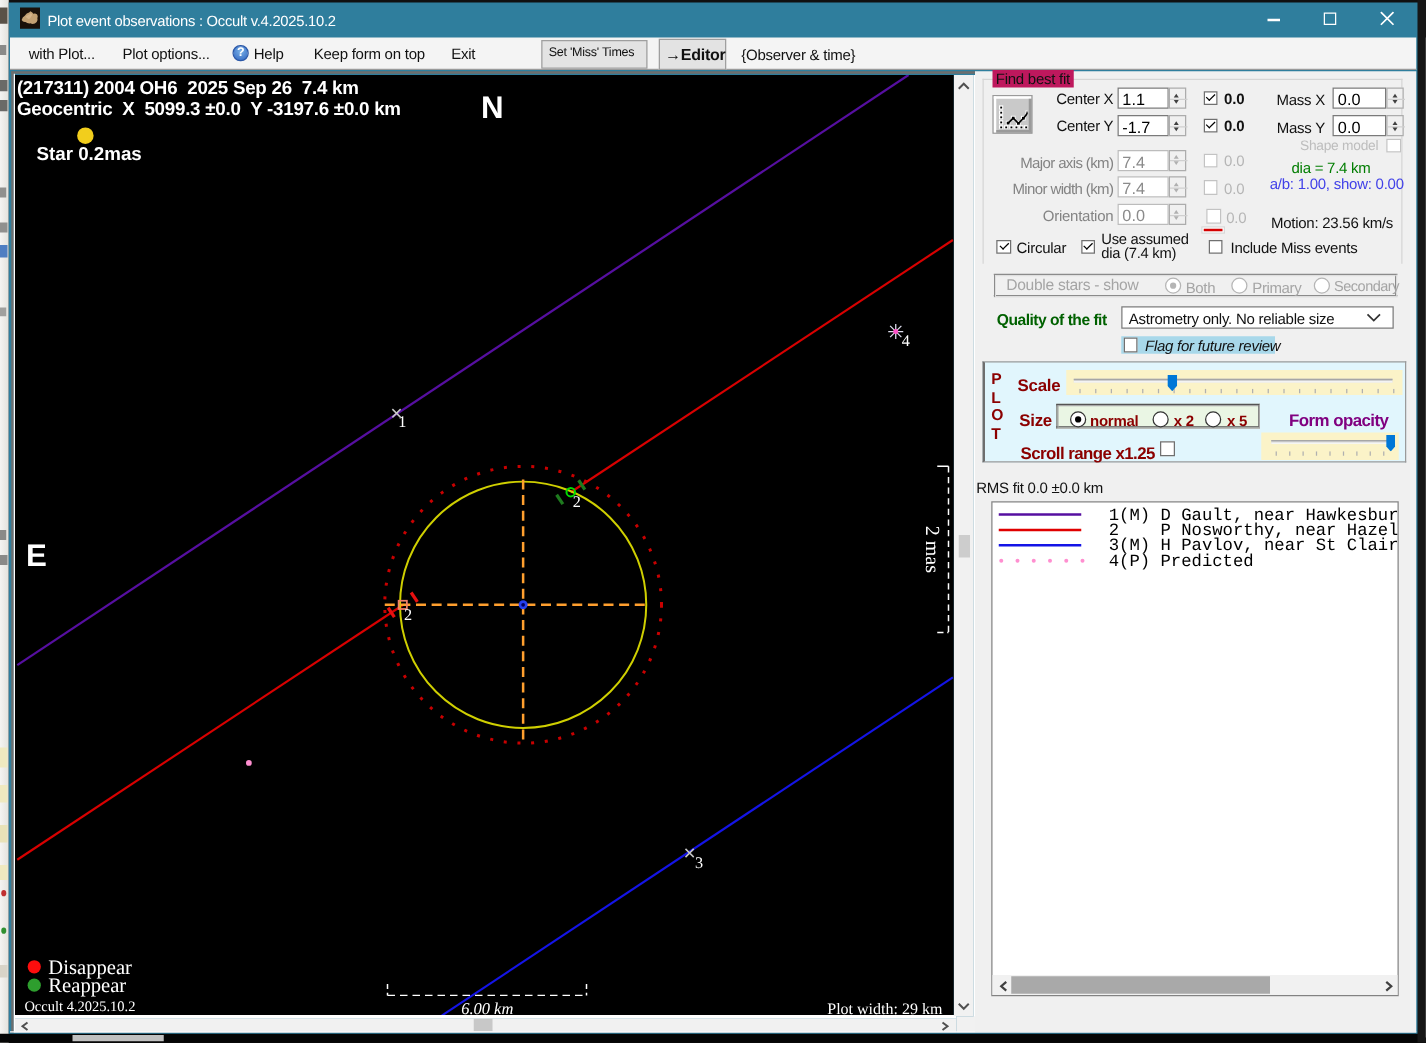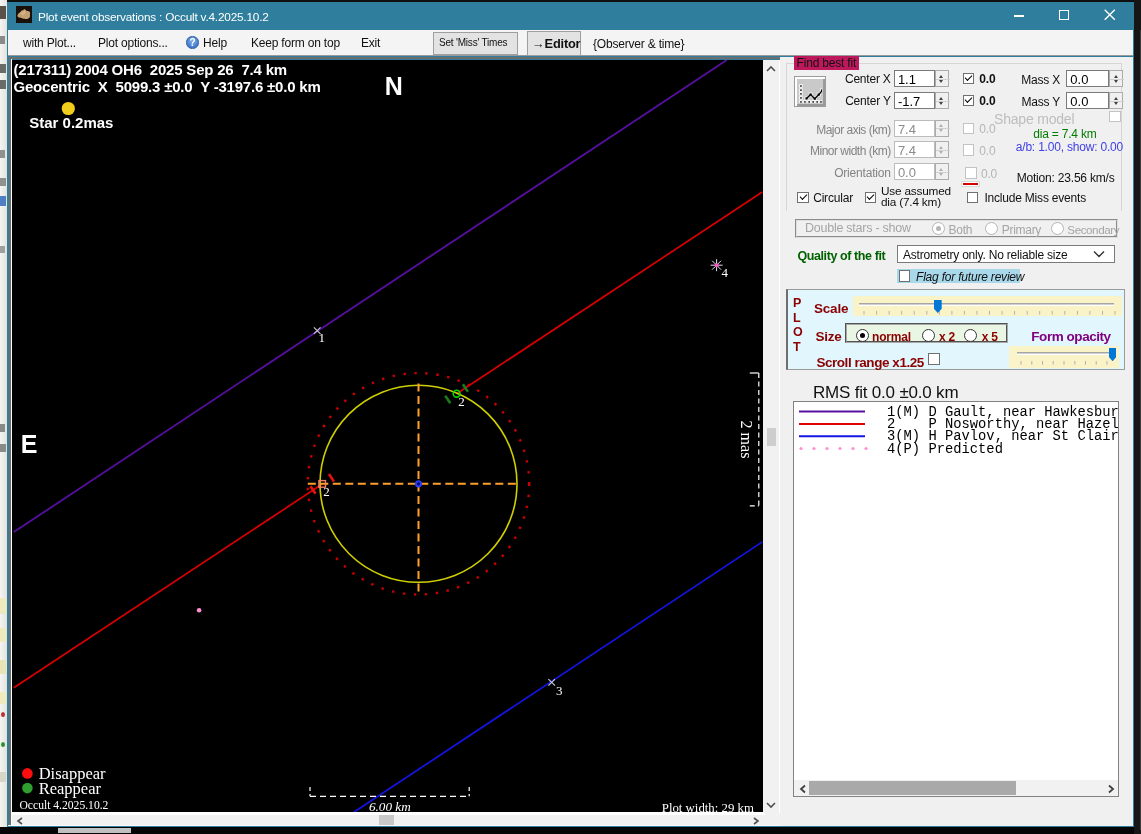--- a/index.html
+++ b/index.html
@@ -251,21 +251,21 @@
   </div>
 <div class="cb" style="left:962.9px;top:94.5px">
     <span class="mk">✔</span>
   </div>
 <div class="lbl" style="left:979.3px;top:94px;font-weight:bold">0.0</div>
 <div class="rlbl" style="left:1000px;width:60px;top:94.5px">Mass Y</div>
 <div class="inp" style="left:1066.3px;top:92.3px;width:43px">0.0</div>
 <div class="spin" style="left:1109.3px;top:92.3px">
     <i></i>
   </div>
-<div class="rlbl" style="left:994px;width:62px;top:111px;font-size:14px;color:#bdbdbd">Shape model</div>
+<div class="rlbl" style="left:1040px;width:62px;top:111px;font-size:11px;color:#bdbdbd">Shape model</div>
 <div class="cb dis" style="left:1109.3px;top:110.5px"></div>
 <div class="rlbl gray" style="left:790px;width:100.7px;top:122.5px;letter-spacing:-0.5px">Major axis (km)</div>
 <div class="inp dis" style="left:893.9px;top:119.8px;width:41px">7.4</div>
 <div class="spin dis" style="left:934.9px;top:119.8px">
     <i></i>
   </div>
 <div class="cb dis" style="left:962.9px;top:122.5px"></div>
 <div class="lbl" style="left:979.3px;top:122px;color:#b5b5b5">0.0</div>
 <div class="rlbl" style="left:1000px;width:96.5px;top:126.5px;color:#007d00">dia = 7.4 km</div>
 <div class="rlbl gray" style="left:790px;width:100.7px;top:144px;letter-spacing:-0.5px">Minor width (km)</div>
@@ -372,21 +372,21 @@
       <line x1="36.2" y1="0" x2="36.2" y2="3.6"></line>
       <line x1="47.0" y1="0" x2="47.0" y2="3.6"></line>
       <line x1="57.8" y1="0" x2="57.8" y2="3.6"></line>
       <line x1="68.5" y1="0" x2="68.5" y2="3.6"></line>
       <line x1="79.2" y1="0" x2="79.2" y2="3.6"></line>
       <line x1="90.0" y1="0" x2="90.0" y2="3.6"></line>
     </g>
   </svg>
 <div class="abs" style="left:1108.9px;top:347.8px;width:7.4px;height:13.5px;background:#0077d7;clip-path:polygon(0 0,100% 0,100% 68%,50% 100%,0 68%)"></div>
 
-<div class="lbl" style="left:813px;top:382.5px;font-size:17px">RMS fit 0.0 ±0.0 km</div>
+<div class="lbl" style="left:781px;top:382.5px;font-size:12px">RMS fit 0.0 ±0.0 km</div>
 <div class="abs" style="left:793.3px;top:401.4px;width:326.2px;height:396px;background:#fff;border:1px solid #828282"></div>
 <svg class="abs" style="left:794.3px;top:402.4px" width="324" height="60">
 <g font-family="'Liberation Mono',monospace" font-size="13.8px" fill="#000">
 <text x="93" y="13.7">1(M) D Gault, near Hawkesbur</text>
 <text x="93" y="26">2&nbsp;&nbsp;&nbsp;&nbsp;P Nosworthy, near Hazel</text>
 <text x="93" y="38.3">3(M) H Pavlov, near St Clair</text>
 <text x="93" y="50.6">4(P) Predicted</text>
 </g>
 <line x1="5" y1="9.6" x2="71" y2="9.6" stroke="#560fa0" stroke-width="2"></line>
 <line x1="5" y1="21.9" x2="71" y2="21.9" stroke="#e00000" stroke-width="2"></line>

